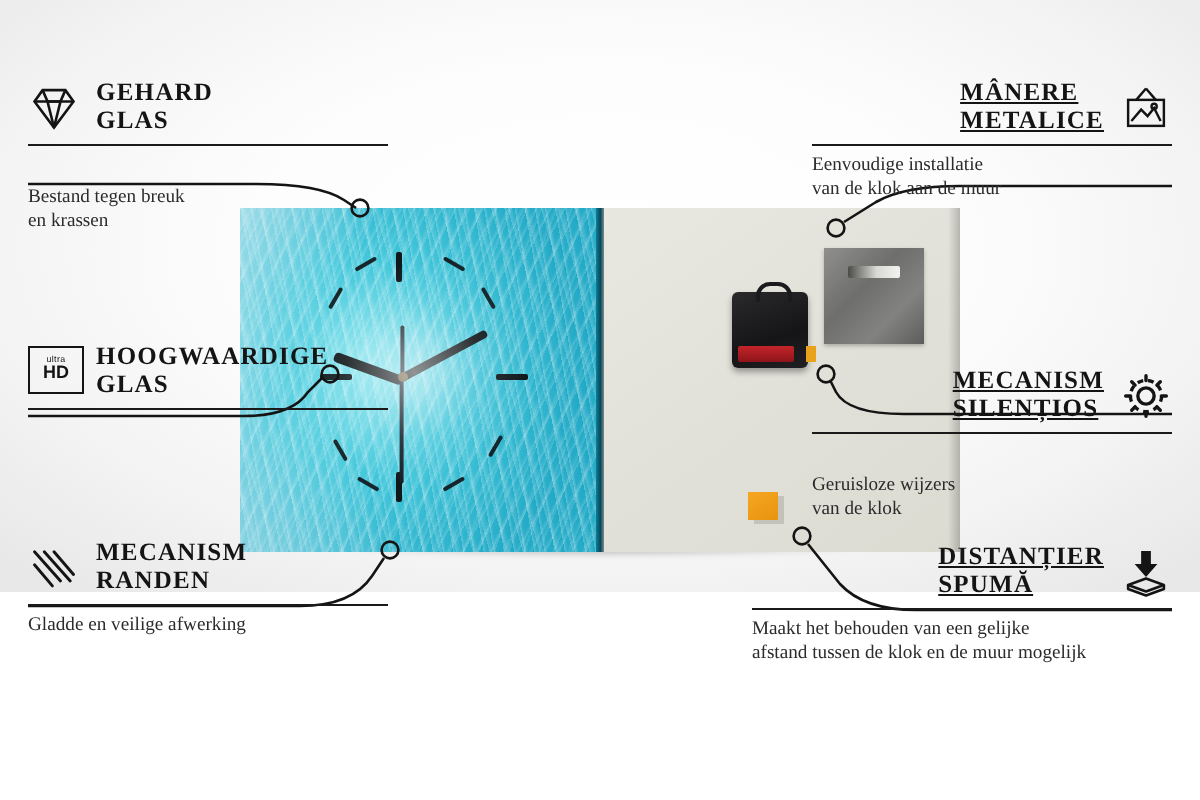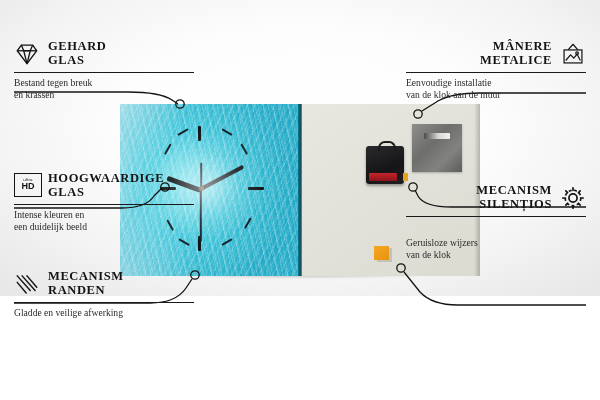--- a/index.html
+++ b/index.html
@@ -100,21 +100,21 @@
     font-size:9.6px;color:#2b2b2b;line-height:11.5px;white-space:pre-line;
   }
   .rule{height:1px;background:#1a1a1a;}
   .head{display:flex;align-items:center;gap:8px;}
   .icon{width:26px;height:26px;flex:0 0 26px;}
   .icon svg{display:block;width:26px;height:26px;}
   .left .head{justify-content:flex-start;}
   .left .co-title{text-align:left;}
   .left .co-desc{text-align:left;}
   .right .head{justify-content:flex-end;}
-  .right .co-title{text-align:right;}
+  .right .co-title{text-align:left;text-decoration:underline;}
   .right .co-desc{}
   .lines{position:absolute;left:0;top:0;width:600px;height:400px;pointer-events:none;}
   .hdbox{width:26px;height:22px;border:1.4px solid #141414;display:flex;
     flex-direction:column;align-items:center;justify-content:center;}
   .hd-ultra{font-size:4.4px;letter-spacing:.2px;color:#141414;line-height:4.4px;font-family:"Liberation Sans",sans-serif;}
   .hd-main{font-size:9px;font-weight:700;color:#141414;line-height:9px;font-family:"Liberation Sans",sans-serif;}
 </style>
 </head>
 <body>
 
@@ -186,38 +186,36 @@
               <path d="M4 12 H28"></path>
           <path d="M9 5 L12 12 L16 28 L20 12 L23 5"></path>
               <path d="M12 12 H20"></path>
             </g>
           </svg>
       </span>
       <span class="co-title">GEHARD
 GLAS</span>
     </div>
     <div class="rule" style="width:180px;margin-top:5px;"></div>
-    <div class="co-desc" style="margin-top:4px;">Bestand tegen breuk
+    <div class="co-desc" style="margin-top:20px;">Bestand tegen breuk
 en krassen</div>
   </div>
 
   <div class="callout left" style="left:14px;top:172px;width:180px;">
     <div class="head">
       <span class="icon">
         <span class="hdbox">
           <span class="hd-ultra">ultra</span>
           <span class="hd-main">HD</span>
         </span>
       </span>
       <span class="co-title">HOOGWAARDIGE
 GLAS</span>
     </div>
     <div class="rule" style="width:180px;margin-top:5px;"></div>
-    <div class="co-desc" style="margin-top:4px;">Intense kleuren en
-een duidelijk beeld</div>
   </div>
 
   <div class="callout left" style="left:14px;top:270px;width:180px;">
     <div class="head">
       <span class="icon">
         <svg viewBox="0 0 32 32">
             <g stroke="#141414" stroke-width="1.8" fill="none" stroke-linecap="round">
           <path d="M4 6 L20 24"></path>
               <path d="M10 6 L26 24"></path>
               <path d="M4 14 L15 27"></path>
@@ -266,14 +264,32 @@
           <circle cx="16" cy="16" r="9.6" stroke-dasharray="3.6 3.0"></circle>
             </g>
           </svg>
       </span>
     </div>
     <div class="rule" style="width:180px;margin-top:5px;"></div>
     <div class="co-desc" style="margin-top:20px;">Geruisloze wijzers
 van de klok</div>
   </div>
 
+  <div class="callout right" style="left:376px;top:272px;width:210px;">
+    <div class="head">
+      <span class="co-title">DISTANȚIER
+SPUMĂ</span>
+      <span class="icon">
+        <svg viewBox="0 0 32 32">
+            <g fill="none" stroke="#141414" stroke-width="1.6" stroke-linejoin="round">
+          <path d="M13 3 h6 v8 h4 l-7 8 l-7 -8 h4 z" fill="#141414" stroke="none"></path>
+          <path d="M16 20 L27 24 L16 28 L5 24 Z"></path>
+          <path d="M5 24 v2.5 L16 30.5 L27 26.5 V24"></path>
+            </g>
+          </svg>
+      </span>
+    </div>
+    <div class="rule" style="width:210px;margin-top:5px;"></div>
+    <div class="co-desc" style="margin-top:4px;">Maakt het behouden van een gelijke
+afstand tussen de klok en de muur mogelijk</div>
+  </div>
 
 </div>
 
 </body></html>

